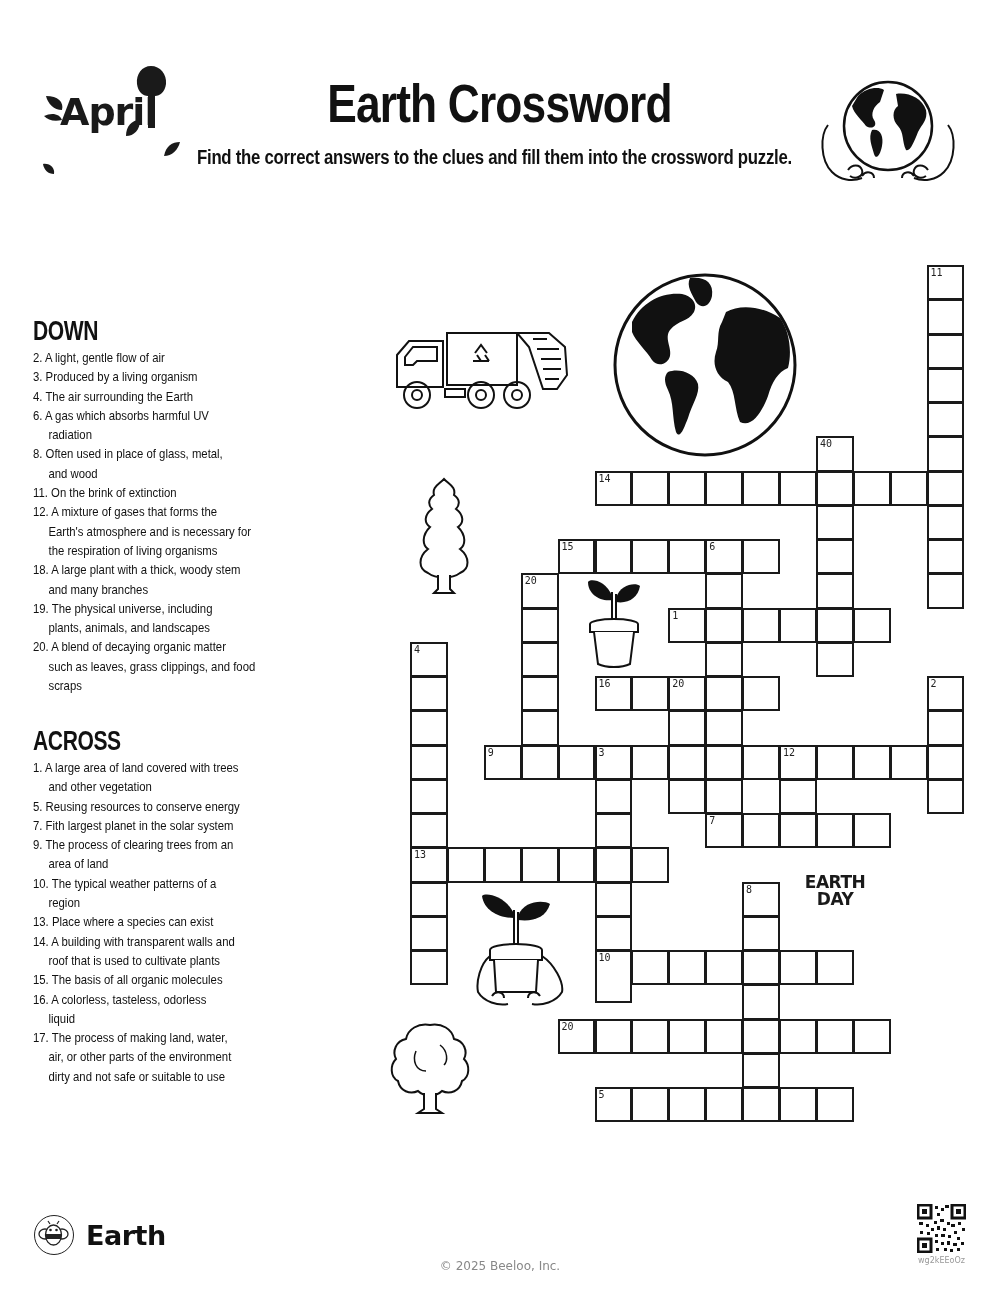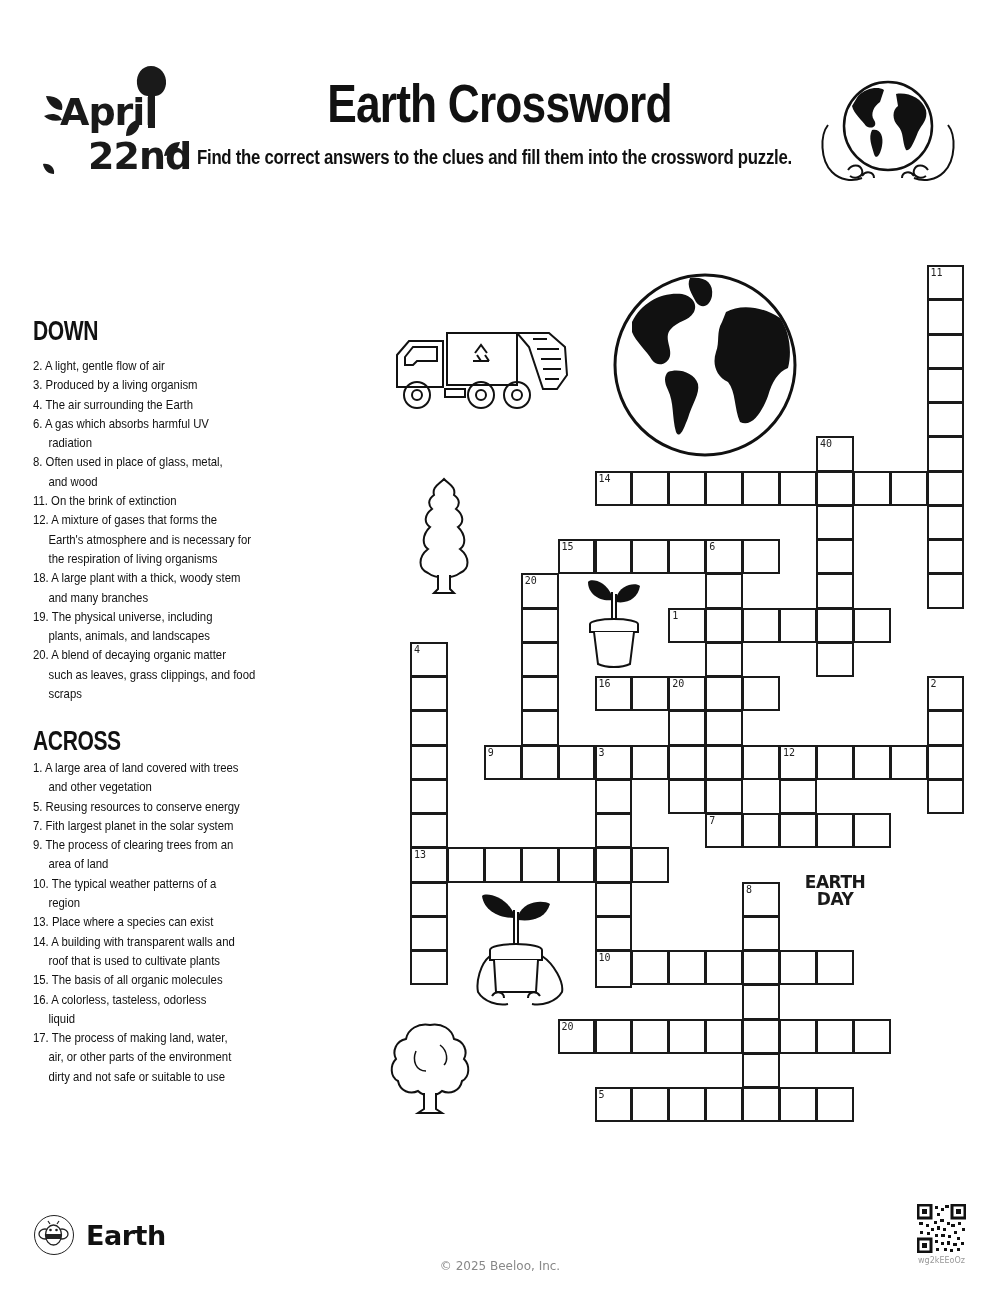--- a/index.html
+++ b/index.html
@@ -38,38 +38,37 @@
   <svg class="abs" style="left:72px;top:28px" width="18" height="20" viewBox="0 0 18 20">
     <path d="M2 18 C2 8 8 2 16 2 C16 12 10 18 2 18Z" fill="#1a1a1a"></path>
   </svg>
   <svg class="abs" style="left:-10px;top:72px" width="14" height="14" viewBox="0 0 14 14">
     <path d="M1 2 C8 1 13 6 12 12 C6 12 2 8 1 2Z" fill="#1a1a1a"></path>
   </svg>
   <svg class="abs" style="left:110px;top:50px" width="20" height="18" viewBox="0 0 20 18">
     <path d="M2 16 C4 6 10 2 18 2 C16 10 10 16 2 16Z" fill="#1a1a1a"></path>
   </svg>
   <div class="logo-line l1">April</div>
-  <div class="logo-line l2">22nd</div>
 </div>
 
 <div class="abs title">Earth Crossword</div>
 <div class="abs subtitle">Find the correct answers to the clues and fill them into the crossword puzzle.</div>
 
 <svg class="abs" style="left:818px;top:80px" width="140" height="110" viewBox="0 0 140 110">
   <path d="M10 45 C2 55 2 80 14 92 C22 100 34 102 44 98 M130 45 C138 55 138 80 126 92 C118 100 106 102 96 98" fill="none" stroke="#111" stroke-width="2"></path>
   <path d="M30 90 C34 84 42 84 44 90 C46 96 38 100 32 96 M44 96 C48 90 56 92 56 98 M96 96 C92 90 84 92 84 98 M110 90 C106 84 98 84 96 90 C94 96 102 100 108 96" fill="none" stroke="#111" stroke-width="2"></path>
   <circle cx="70" cy="46" r="44" fill="#fff" stroke="#111" stroke-width="2.5"></circle>
   <path d="M40 16 C48 8 60 6 66 10 L62 22 C56 26 52 34 56 40 C60 46 54 50 48 46 C44 40 36 34 34 26Z" fill="#111"></path>
   <path d="M54 50 C62 48 66 56 64 66 C62 76 58 80 56 74 C54 66 50 58 54 50Z" fill="#111"></path>
   <path d="M78 14 C90 12 104 18 108 30 C110 40 104 44 100 52 C96 62 92 72 88 70 C84 62 86 52 80 46 C74 40 74 30 80 26Z" fill="#111"></path>
 </svg>
 
 <div class="abs clues" style="top:316px">
   <div class="section-h">DOWN</div>
-  <div id="down-list" style="margin-top:9px">
+  <div id="down-list" style="margin-top:1px">
       <div class="clue"><span>2.</span> <span>A light, gentle flow of air</span></div>
       <div class="clue"><span>3.</span> <span>Produced by a living organism</span></div>
       <div class="clue"><span>4.</span> <span>The air surrounding the Earth</span></div>
       <div class="clue"><span>6.</span> <span>A gas which absorbs harmful UV</span><span class="cont">radiation</span></div>
       <div class="clue"><span>8.</span> <span>Often used in place of glass, metal,</span><span class="cont">and wood</span></div>
       <div class="clue"><span>11.</span> <span>On the brink of extinction</span></div>
       <div class="clue"><span>12.</span> <span>A mixture of gases that forms the</span><span class="cont">Earth's atmosphere and is necessary for</span><span class="cont">the respiration of living organisms</span></div>
       <div class="clue"><span>18.</span> <span>A large plant with a thick, woody stem</span><span class="cont">and many branches</span></div>
       <div class="clue"><span>19.</span> <span>The physical universe, including</span><span class="cont">plants, animals, and landscapes</span></div>
       <div class="clue"><span>20.</span> <span>A blend of decaying organic matter</span><span class="cont">such as leaves, grass clippings, and food</span><span class="cont">scraps</span></div>
@@ -264,21 +263,21 @@
       <span class="num">12</span>
     </div>
     <div class="cell" style="left: 816.9px; top: 745.5px; width: 37.9px; height: 35.25px;"></div>
     <div class="cell" style="left: 853.8px; top: 745.5px; width: 37.9px; height: 35.25px;"></div>
     <div class="cell" style="left: 890.7px; top: 745.5px; width: 37.9px; height: 35.25px;"></div>
     <div class="cell" style="left: 595.5px; top: 779.75px; width: 37.9px; height: 35.25px;"></div>
     <div class="cell" style="left: 595.5px; top: 814px; width: 37.9px; height: 35.25px;"></div>
     <div class="cell" style="left: 595.5px; top: 848.25px; width: 37.9px; height: 35.25px;"></div>
     <div class="cell" style="left: 595.5px; top: 882.5px; width: 37.9px; height: 35.25px;"></div>
     <div class="cell" style="left: 595.5px; top: 916.75px; width: 37.9px; height: 35.25px;"></div>
-    <div class="cell" style="left: 595.5px; top: 951px; width: 37.9px; height: 38px;">
+    <div class="cell" style="left: 595.5px; top: 951px; width: 37.9px; height: 53px;">
       <span class="num">10</span>
     </div>
     <div class="cell" style="left: 780px; top: 779.75px; width: 37.9px; height: 35.25px;"></div>
     <div class="cell" style="left: 780px; top: 814px; width: 37.9px; height: 35.25px;"></div>
     <div class="cell" style="left: 743.1px; top: 814px; width: 37.9px; height: 35.25px;"></div>
     <div class="cell" style="left: 816.9px; top: 814px; width: 37.9px; height: 35.25px;"></div>
     <div class="cell" style="left: 853.8px; top: 814px; width: 37.9px; height: 35.25px;"></div>
     <div class="cell" style="left: 447.9px; top: 848.25px; width: 37.9px; height: 35.25px;"></div>
     <div class="cell" style="left: 484.8px; top: 848.25px; width: 37.9px; height: 35.25px;"></div>
     <div class="cell" style="left: 521.7px; top: 848.25px; width: 37.9px; height: 35.25px;"></div>

